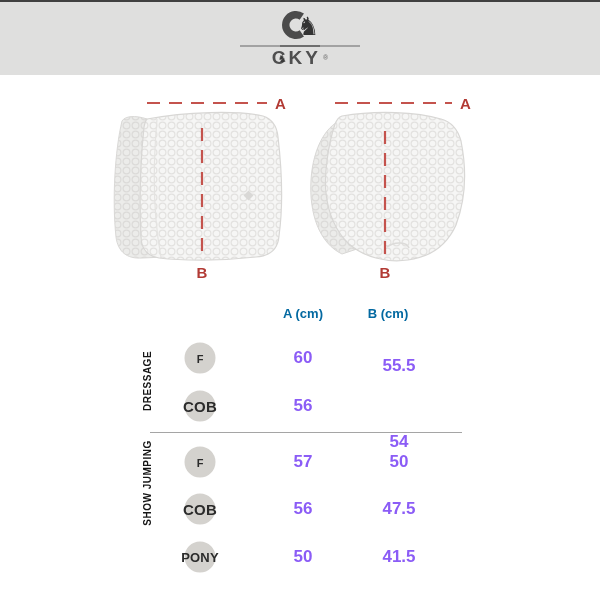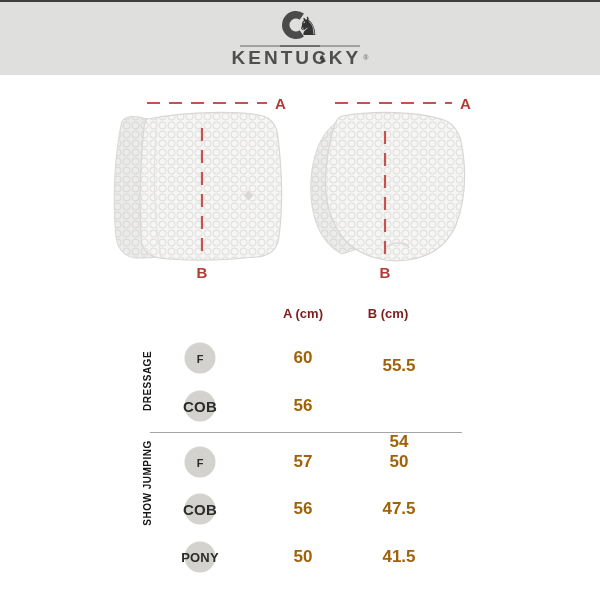--- a/index.html
+++ b/index.html
@@ -15,22 +15,22 @@
   .wordmark{display:flex;align-items:baseline;font-size:19px;font-weight:bold;color:#4f4f4f;
             letter-spacing:3px;line-height:20px;}
   .word-c-wrap{position:relative;display:inline-block;}
   .mini-horse{position:absolute;left:6px;top:1px;font-size:10px;letter-spacing:0;color:#3a3a3a;
               font-family:"DejaVu Sans",sans-serif;}
   .registered{font-size:7px;color:#7a7a7a;letter-spacing:0;align-self:flex-end;margin-left:2px;}
   
   .pads-svg{position:absolute;left:95px;top:85px;width:410px;height:205px;}
   .measure-label{font-weight:bold;font-size:15px;fill:#b23a34;font-family:"Liberation Sans",sans-serif;}
   
-  .col-header{position:absolute;transform:translate(-50%,-50%);font-size:13px;font-weight:bold;color:#7f1d1d;white-space:nowrap;}
-  .cell{position:absolute;transform:translate(-50%,-50%);font-size:17px;font-weight:bold;color:#a16207;white-space:nowrap;}
+  .col-header{position:absolute;transform:translate(-50%,-50%);font-size:13px;font-weight:bold;color:#0369a1;white-space:nowrap;}
+  .cell{position:absolute;transform:translate(-50%,-50%);font-size:17px;font-weight:bold;color:#8b5cf6;white-space:nowrap;}
   .size-circle{position:absolute;width:31px;height:31px;border-radius:50%;background:#d4d2ce;
                display:flex;align-items:center;justify-content:center;font-weight:bold;color:#2b2b2b;
                transform:translate(-50%,-50%);}
   .sz-1{font-size:11px;}
   .sz-3{font-size:15px;letter-spacing:.2px;}
   .sz-4{font-size:13px;letter-spacing:.2px;}
   .section-label{position:absolute;transform:translate(-50%,-50%) rotate(-90deg);font-size:10px;
                  font-weight:bold;color:#161616;letter-spacing:.5px;white-space:nowrap;}
   .section-divider{position:absolute;left:150px;top:432px;width:312px;height:1px;background:#a5a5a5;}
 </style>
@@ -41,21 +41,20 @@
 
   <div class="top-border"></div>
 
   <header class="brand-strip">
     <svg class="brand-emblem" viewBox="0 0 44 40" width="44" height="40">
       <path d="M26 8.5 A14 14 0 1 0 26 31.5 L21.7 25.3 A6.5 6.5 0 1 1 21.7 14.7 Z" fill="#4b4b4b"></path>
       <text x="19" y="29.5" font-size="25" fill="#333" stroke="#e2e2e2" stroke-width="0.7" paint-order="stroke" font-family="DejaVu Sans, sans-serif">♞</text>
     </svg>
     <div class="brand-rule"></div>
     <div class="wordmark">
-      <span>KENTU</span>
       <span class="word-c-wrap">
         <span>C</span>
         <span class="mini-horse">♞</span>
       </span>
       <span>KY</span>
       <span class="registered">®</span>
     </div>
   </header>
 
   <svg class="pads-svg" viewBox="0 0 410 205">

